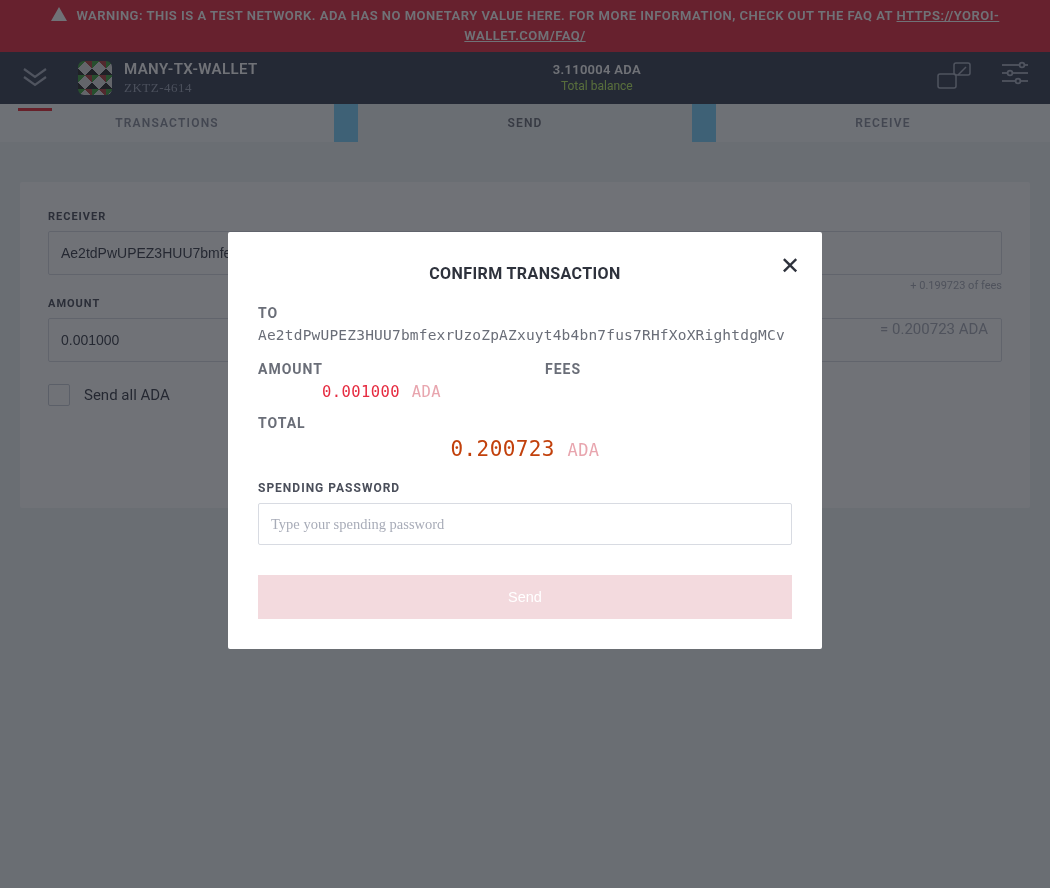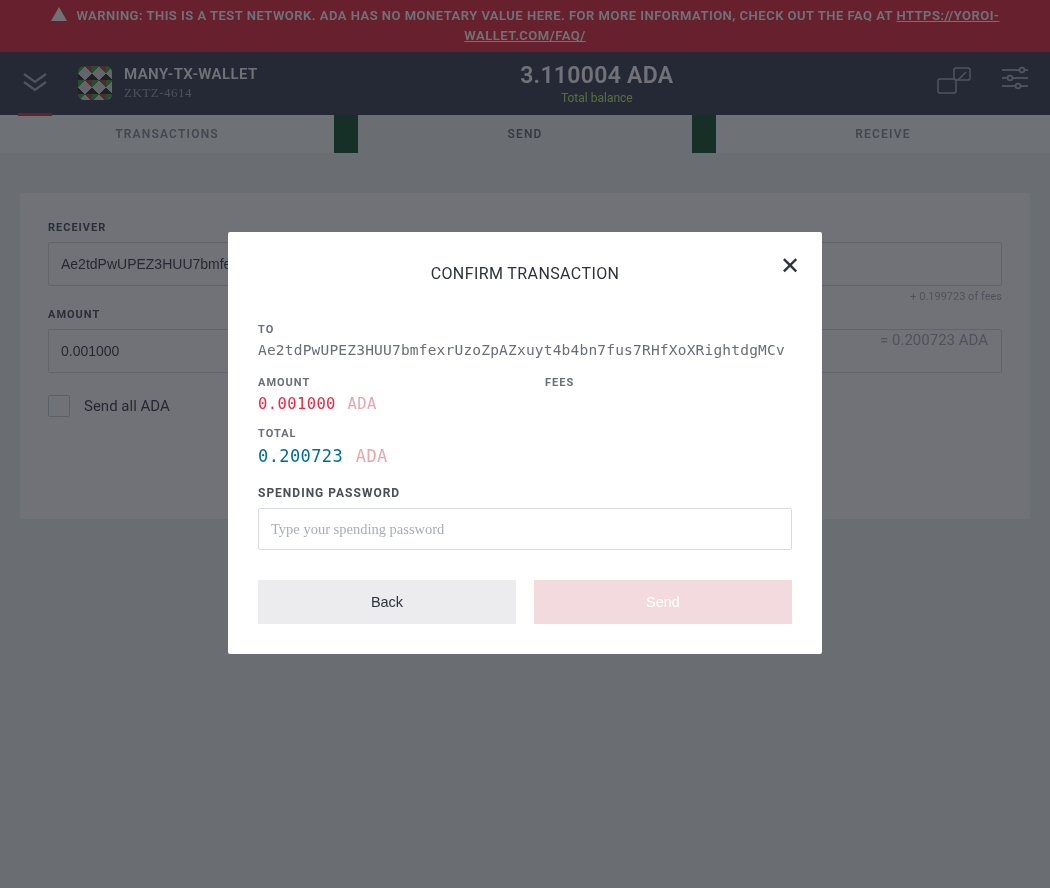--- a/index.html
+++ b/index.html
@@ -1,67 +1,67 @@
 <!DOCTYPE html>
 <html><head>
 <meta charset="utf-8">
 <style>
   * { box-sizing: border-box; margin: 0; padding: 0; }
   html, body { width: 1050px; height: 888px; font-family: -apple-system, BlinkMacSystemFont, "Segoe UI", Roboto, sans-serif; background: #f0f3f5; overflow: hidden; }
   .warning-bar { background: #E62B40; color: #fff; padding: 6px 28px; font-size: 13px; font-weight: 600; letter-spacing: 0.5px; text-align: center; line-height: 1.5; }
   .warning-bar a { color: #fff; text-decoration: underline; }
   .warning-bar .icon { display: inline-block; vertical-align: middle; margin-right: 6px; }
-  .topbar { background: #373f52; height: 63px; display: flex; align-items: center; padding: 0 20px; color: #fff; }
+  .topbar { background: #373f52; height: 52px; display: flex; align-items: center; padding: 0 20px; color: #fff; }
   .logo { width: 30px; height: 30px; margin-right: 28px; position: relative; }
   .logo::after { content: ''; position: absolute; bottom: -18px; left: -2px; width: 34px; height: 3px; background: #E62B36; }
   .identicon { width: 34px; height: 34px; border-radius: 6px; margin-right: 12px; background:
     linear-gradient(45deg, #2a2a2a 25%, transparent 25%),
     linear-gradient(-45deg, #2a2a2a 25%, transparent 25%),
     linear-gradient(45deg, transparent 75%, #b04040 75%),
     linear-gradient(-45deg, transparent 75%, #40a040 75%);
   background-size: 14px 14px;
   background-color: #ddd; }
   .wallet-block { display: flex; align-items: center; flex: 0 0 auto; }
   .wallet-text .name { font-size: 15px; font-weight: 600; letter-spacing: 0.4px; }
   .wallet-text .sub { font-size: 13px; color: #9ea5b8; margin-top: 2px; letter-spacing: 0.5px; font-family: Liberation Serif, serif; }
   .balance-block { flex: 1; text-align: center; }
-  .balance-block .amt { font-size: 23px; font-weight: 600; letter-spacing: 0.3px; }
+  .balance-block .amt { font-size: 13px; font-weight: 600; letter-spacing: 0.3px; }
   .balance-block .lbl { font-size: 12px; color: #bef264; margin-top: 2px; }
   .top-icons { display: flex; gap: 28px; }
   .top-icon { color: #aab0c0; }
-  .tabs { display: flex; background: #14532d; gap: 24px; }
+  .tabs { display: flex; background: #7dd3fc; gap: 24px; }
   .tab { flex: 1; text-align: center; padding: 12px 0; font-size: 12px; font-weight: 600; letter-spacing: 1.2px; color: #8a8f9c; background: #fafbfc; cursor: pointer; }
   .tab.inactive-mid { background: #f0f3f5; }
   .tab.active { color: #6a6e78; background: #f0f3f5; }
   .tab:first-child { border-right: none; }
   .content { padding: 40px 20px; }
   .card { background: #fff; border-radius: 2px; padding: 28px; }
   .field-label { font-size: 11px; font-weight: 700; letter-spacing: 1px; color: #4a4e5a; margin-bottom: 8px; }
   .field-row { position: relative; margin-bottom: 22px; }
   .text-input { width: 100%; height: 44px; border: 1px solid #d8dbe2; border-radius: 2px; padding: 0 12px; font-size: 14px; color: #3a3e4a; background: #fff; }
   .fees-note { position: absolute; right: 0; top: -18px; font-size: 11px; color: #a8acb8; }
   .eq-display { position: absolute; right: 14px; top: 50%; transform: translateY(-50%); font-size: 15px; color: #a8acb8; pointer-events: none; }
   .cb-row { display: flex; align-items: center; gap: 14px; margin-top: 14px; }
   .cb { width: 22px; height: 22px; border: 1px solid #c9cdd7; border-radius: 2px; background: #fff; }
   .cb-label { font-size: 15px; color: #3a3e4a; }
   .next-wrap { text-align: center; margin-top: 30px; }
   .next-btn { width: 230px; height: 44px; background: #F3DADE; color: #fff; border: none; font-size: 14px; font-weight: 500; cursor: not-allowed; }
   
   .overlay { position: fixed; inset: 0; background: rgba(25,28,36,0.62); display: flex; align-items: flex-start; justify-content: center; padding-top: 232px; }
   .modal { width: 594px; background: #fff; border-radius: 2px; padding: 32px 30px 30px; position: relative; }
-  .modal-title { text-align: center; font-size: 16px; font-weight: 400; letter-spacing: 0.4px; color: #2e323c; margin-bottom: 40px; }
+  .modal-title { text-align: center; font-size: 16px; font-weight: 700; letter-spacing: 0.4px; color: #2e323c; margin-bottom: 22px; }
   .close-btn { position: absolute; top: 22px; right: 22px; font-size: 24px; color: #2e323c; cursor: pointer; line-height: 1; }
-  .m-label { font-size: 11px; font-weight: 700; letter-spacing: 1px; color: #6a6e78; margin-bottom: 6px; }
+  .m-label { font-size: 14px; font-weight: 700; letter-spacing: 1px; color: #6a6e78; margin-bottom: 6px; }
   .m-addr { font-family: ui-monospace, Menlo, Consolas, monospace; font-size: 14.5px; color: #6a6e78; letter-spacing: 0.2px; margin-bottom: 18px; word-break: break-all; }
   .m-row { display: flex; gap: 40px; margin-bottom: 14px; }
   .m-col { flex: 1; }
-  .m-value { font-family: ui-monospace, Menlo, Consolas, monospace; font-size: 15.5px; letter-spacing: 0.4px; }
+  .m-value { font-family: ui-monospace, Menlo, Consolas, monospace; font-size: 15.5px; letter-spacing: 0.4px; text-align: center; }
   .m-value .num { color: #E62B40; }
   .m-value .unit { color: #E8A5AE; margin-left: 2px; }
-  .m-total .num { color: #0369a1; font-size: 17px; margin-top: 29px; }
+  .m-total .num { color: #c2410c; font-size: 21px; margin-top: 29px; }
   .m-total .unit { color: #E8A5AE; font-size: 17px; margin-left: 3px; }
   .modal .pw-label { font-size: 12px; font-weight: 700; letter-spacing: 1px; color: #4a4e5a; margin: 20px 0 8px; }
   .pw-input { width: 100%; height: 42px; border: 1px solid #d8dbe2; border-radius: 2px; padding: 0 12px; font-size: 14.5px; color: #3a3e4a; font-family: Liberation Serif, serif; }
   .pw-input::placeholder { color: #a8acb8; }
   .modal-btns { display: flex; gap: 18px; margin-top: 30px; }
   .btn { flex: 1; height: 44px; border: none; font-size: 14.5px; font-weight: 400; cursor: pointer; }
   .btn-back { background: #ececee; color: #2e323c; }
   .btn-send { background: #F3DADE; color: #fff; cursor: not-allowed; }
 </style>
 </head>
@@ -168,17 +168,16 @@
     <div class="m-label">TOTAL</div>
     <div class="m-value m-total">
       <span class="num">0.200723</span>
       <span class="unit">ADA</span>
     </div>
 
     <div class="pw-label">SPENDING PASSWORD</div>
     <input type="password" class="pw-input" placeholder="Type your spending password" style="">
 
     <div class="modal-btns">
-      <button class="btn btn-back">Back</button>
       <button class="btn btn-send">Send</button>
     </div>
   </div>
 </div>
 
 </body></html>

